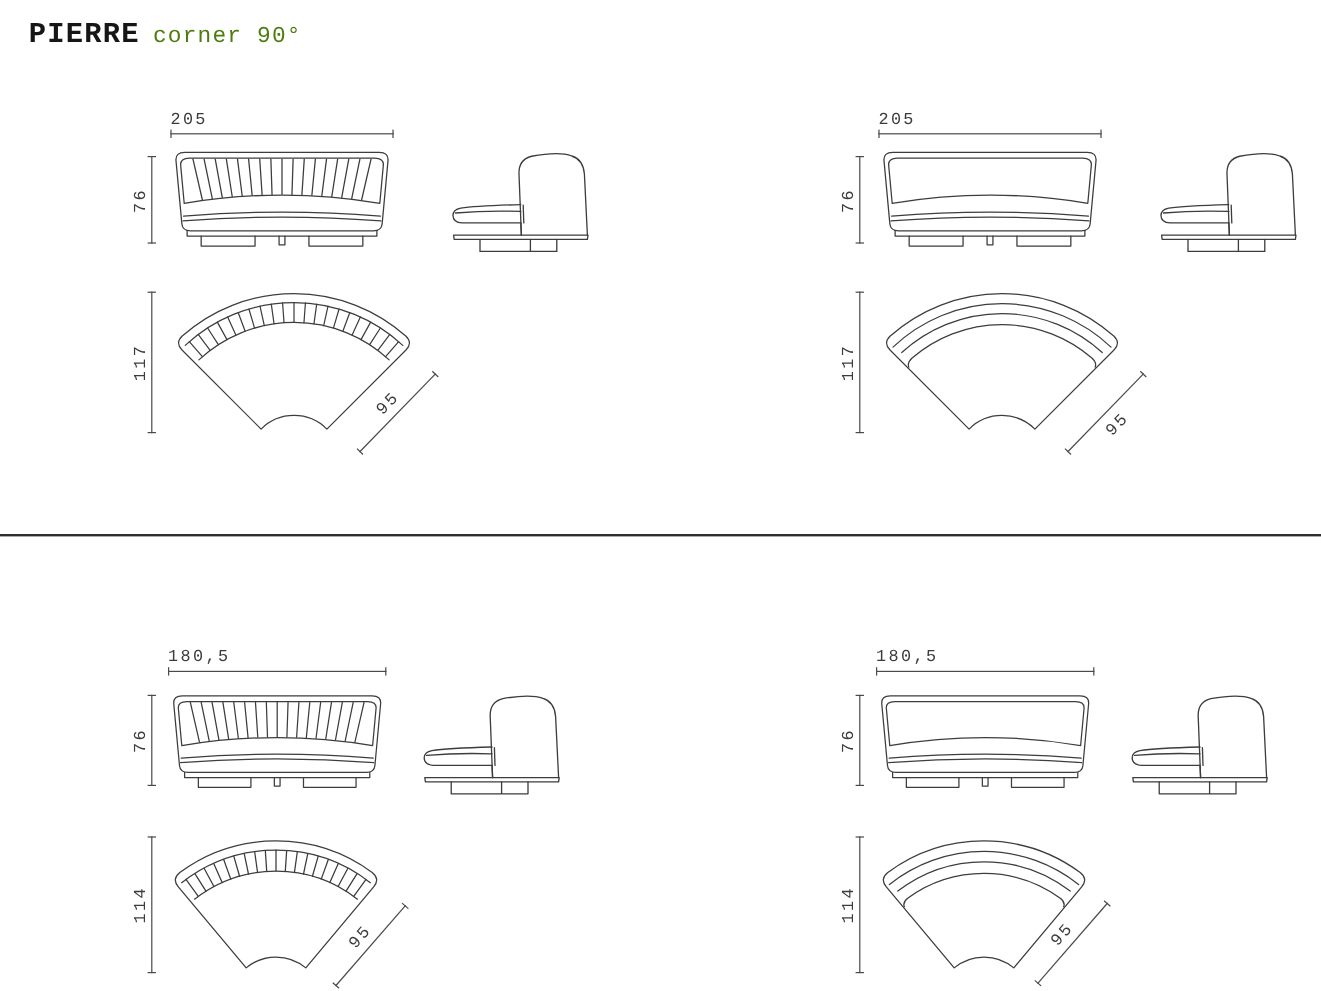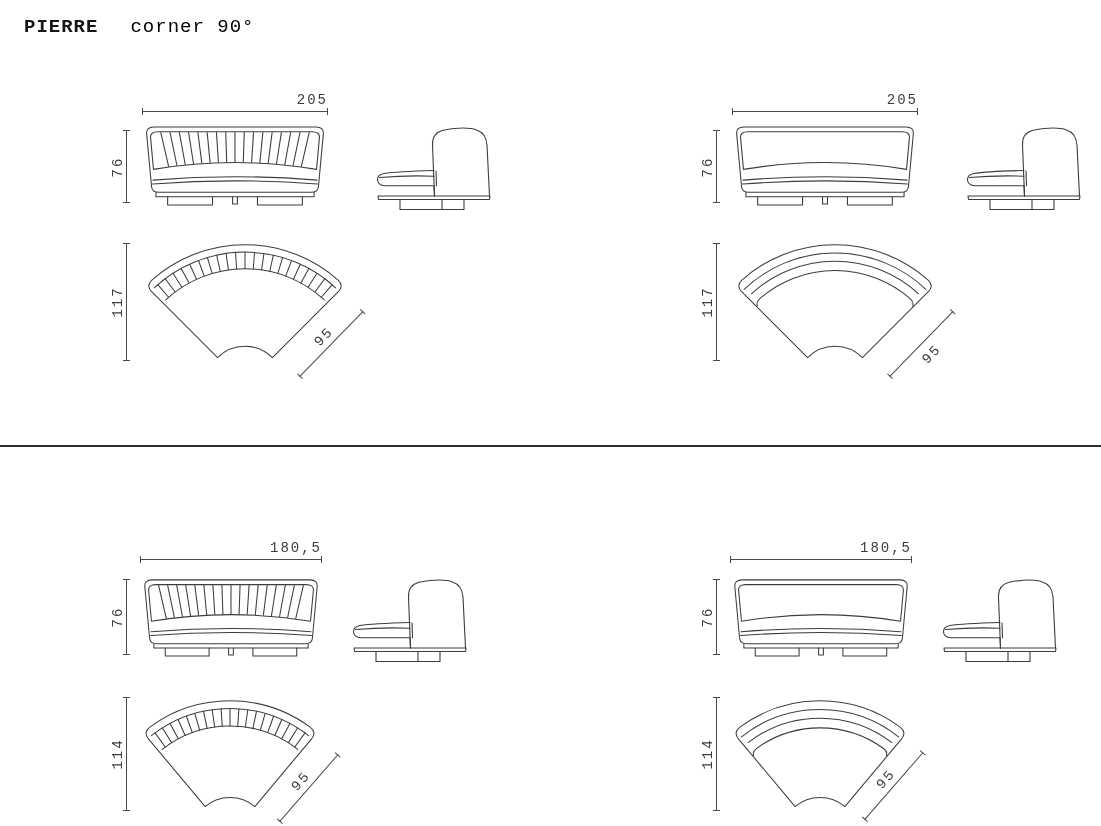--- a/index.html
+++ b/index.html
@@ -2,33 +2,33 @@
 <html><head>
 <meta charset="utf-8">
 <style>
   html,body{margin:0;padding:0;}
   body{
     width:1101px;height:826px;position:relative;background:#ffffff;
     font-family:"Liberation Mono", monospace;overflow:hidden;
   }
   .section{position:absolute;left:0;width:1101px;}
   .sec-title{position:absolute;left:24px;white-space:nowrap;}
-  .t-main{font-size:19px;font-weight:bold;color:#161616;letter-spacing:1px;}
-  .t-sub{font-size:19px;color:#000000;margin-left:32px;letter-spacing:1px;}
+  .t-main{font-size:24px;font-weight:bold;color:#161616;letter-spacing:1px;}
+  .t-sub{font-size:19px;color:#4d7c0f;margin-left:11px;letter-spacing:1px;}
   .divider{position:absolute;left:0;width:1101px;height:2px;background:#2e2e2e;}
   .group{position:absolute;width:470px;height:340px;}
   .drawing{position:absolute;display:block;}
   .dim{position:absolute;}
   .dim .lbl{
     font-family:"Liberation Mono", monospace;font-size:14px;color:#3c3c3c;
     letter-spacing:2px;line-height:14px;white-space:nowrap;
   }
   
   .dim-h{height:19px;}
-  .dim-h .lbl{position:absolute;left:0;right:0;bottom:5px;text-align:right;}
+  .dim-h .lbl{position:absolute;left:0;right:0;bottom:5px;text-align:left;}
   .dim-h .line{position:absolute;left:0;right:0;bottom:0;height:1px;background:#4a4a4a;}
   .dim-h .line::before,.dim-h .line::after{
     content:"";position:absolute;top:-3px;width:1px;height:7px;background:#4a4a4a;}
   .dim-h .line::before{left:0;}
   .dim-h .line::after{right:0;}
   
   .dim-v{width:19px;}
   .dim-v .line{position:absolute;top:0;bottom:0;right:0;width:1px;background:#4a4a4a;}
   .dim-v .line::before,.dim-v .line::after{
     content:"";position:absolute;right:-3px;width:7px;height:1px;background:#4a4a4a;}

